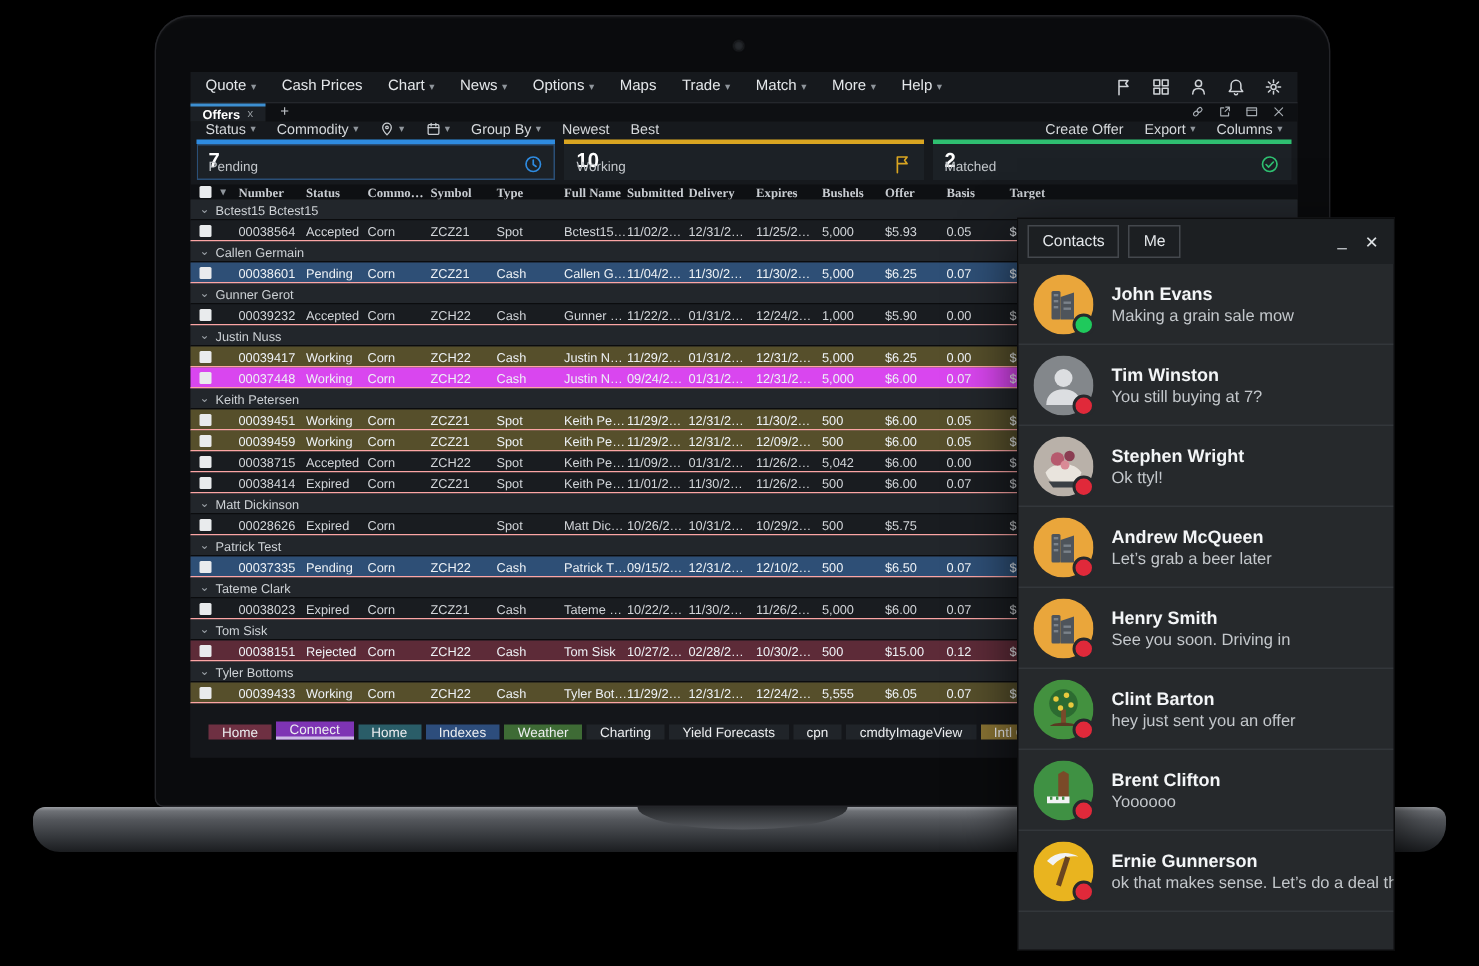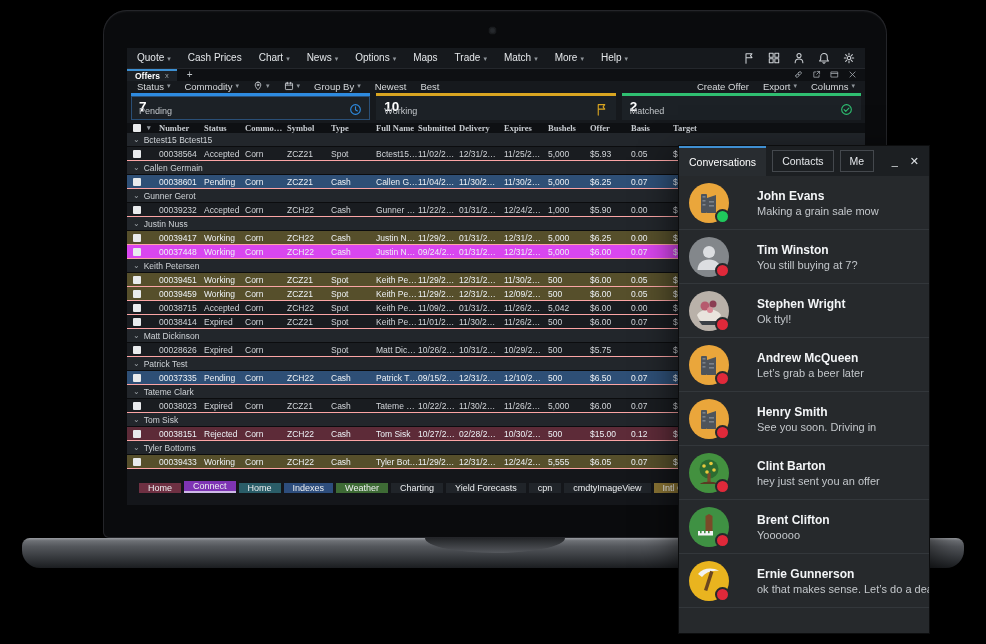--- a/index.html
+++ b/index.html
@@ -78,21 +78,21 @@
   .ptab.active{background:#282c30;border-top:2px solid #3f8fd2;color:#fff;}
   .ptab.boxed{border:1px solid #44484d;height:20px;align-self:center;margin-left:6px;padding:0 9px;}
   .pwin{margin-left:auto;display:flex;align-items:center;gap:12px;padding-right:10px;color:#dfe3e6;}
   .pwin .mini{font-size:11px;line-height:6px;}
   .pwin .cls{font-size:11px;}
   .plist{flex:1;overflow:hidden;}
   .conv{height:53px;display:flex;align-items:center;gap:12px;padding-left:10px;border-bottom:1px solid #33373b;}
   .avwrap{position:relative;width:40px;height:40px;flex:0 0 auto;}
   .avwrap svg{width:40px;height:40px;}
   .dot{position:absolute;right:-1px;bottom:-1px;width:11px;height:11px;border-radius:50%;border:2px solid #26292c;}
-  .ctext{display:flex;flex-direction:column;gap:2px;min-width:0;margin-left:16px;}
+  .ctext{display:flex;flex-direction:column;gap:2px;min-width:0;}
   .cname{font-size:12px;font-weight:bold;color:#f3f5f7;white-space:nowrap;}
   .cmsg{font-size:11px;color:#c3c7cb;white-space:nowrap;}
   .pfoot{height:33px;border-top:1px solid #3a3e42;display:flex;align-items:center;gap:8px;
          padding:0 12px;flex:0 0 auto;}
   .pfoot .fdot{width:12px;height:12px;border-radius:50%;}
   .pfoot .fname{font-size:12px;font-weight:bold;color:#f3f5f7;}
   .pfoot .ficons{margin-left:auto;display:flex;gap:14px;color:#d6dade;}
   .pfoot svg{width:12px;height:12px;}
 </style>
 </head>
@@ -624,21 +624,20 @@
       </div>
   </div>
 </div>
 
 <div class="base">
   <div class="notch"></div>
 </div>
 
 <div class="panel">
   <div class="phead" id="phead">
-      <div class="ptab active">Conversations</div>
       <div class="ptab boxed">Contacts</div>
       <div class="ptab boxed">Me</div>
       <div class="pwin">
         <span class="mini">_</span>
         <span class="cls">✕</span>
       </div>
     </div>
   <div class="plist" id="plist">
       <div class="conv">
         <span class="avwrap"><svg viewBox="0 0 40 40">

